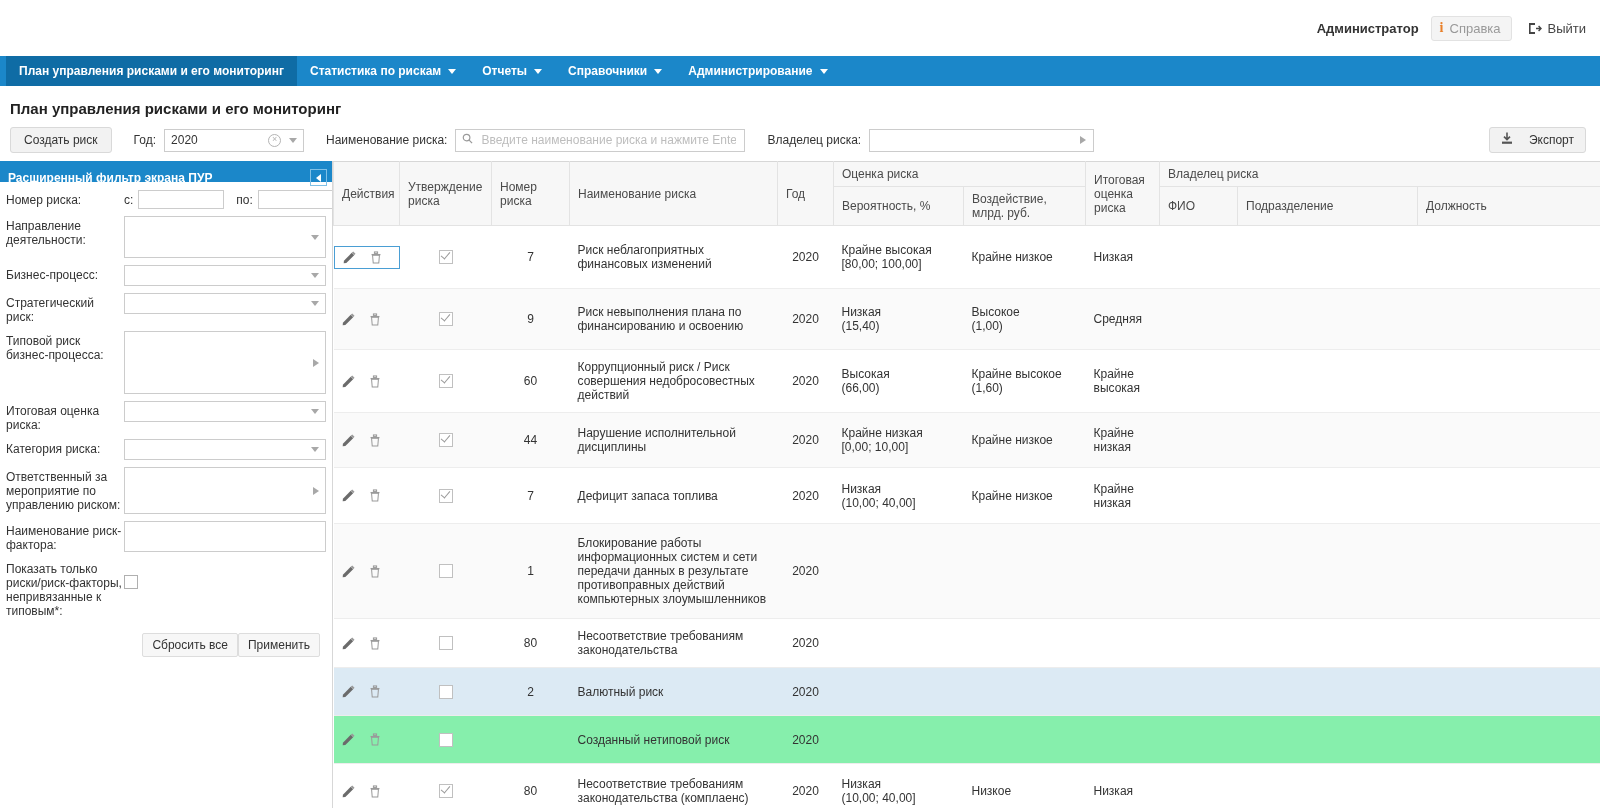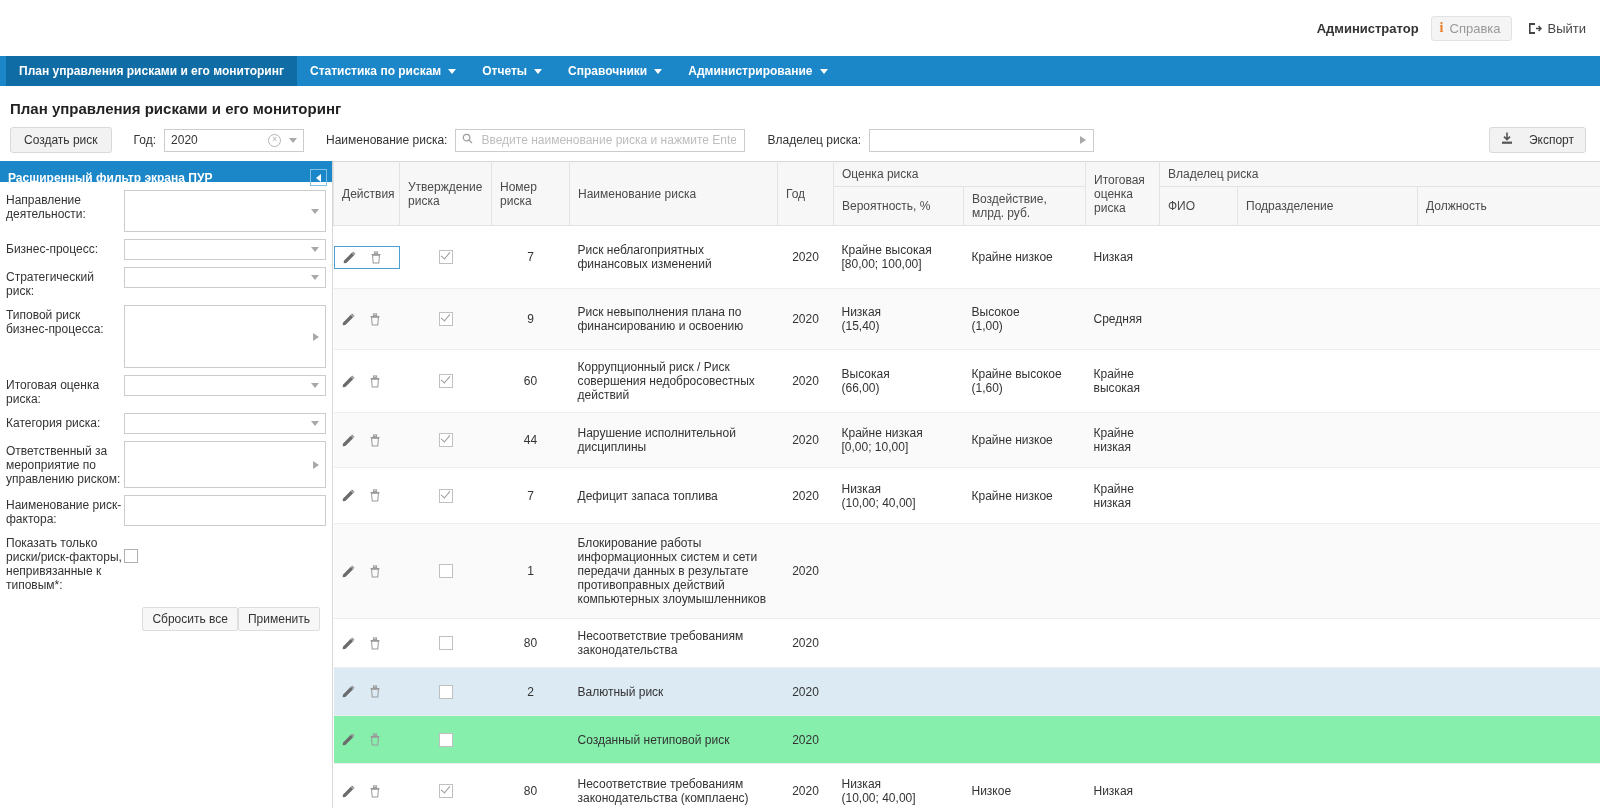--- a/index.html
+++ b/index.html
@@ -481,20 +481,29 @@
   <div class="filter-panel">
     <div class="filter-head">
       <span>Расширенный фильтр экрана ПУР</span>
       <span class="collapse-box">
         <span class="tri-left"></span>
       </span>
     </div>
 
     <div class="filter-body">
 
+      <div class="frow">
+        <div class="flabel">Номер риска:</div>
+        <div class="fctrl">
+          <span class="sub-lbl">с:</span>
+          <span class="inp" style="width:86px;"></span>
+          <span class="sub-lbl" style="margin-left:12px;">по:</span>
+          <span class="inp" style="width:86px;"></span>
+        </div>
+      </div>
 
       <div class="frow">
         <div class="flabel">Направление деятельности:</div>
         <div class="fctrl">
           <div class="sel tall">
             <span class="caret-grey"></span>
           </div>
         </div>
       </div>
 

